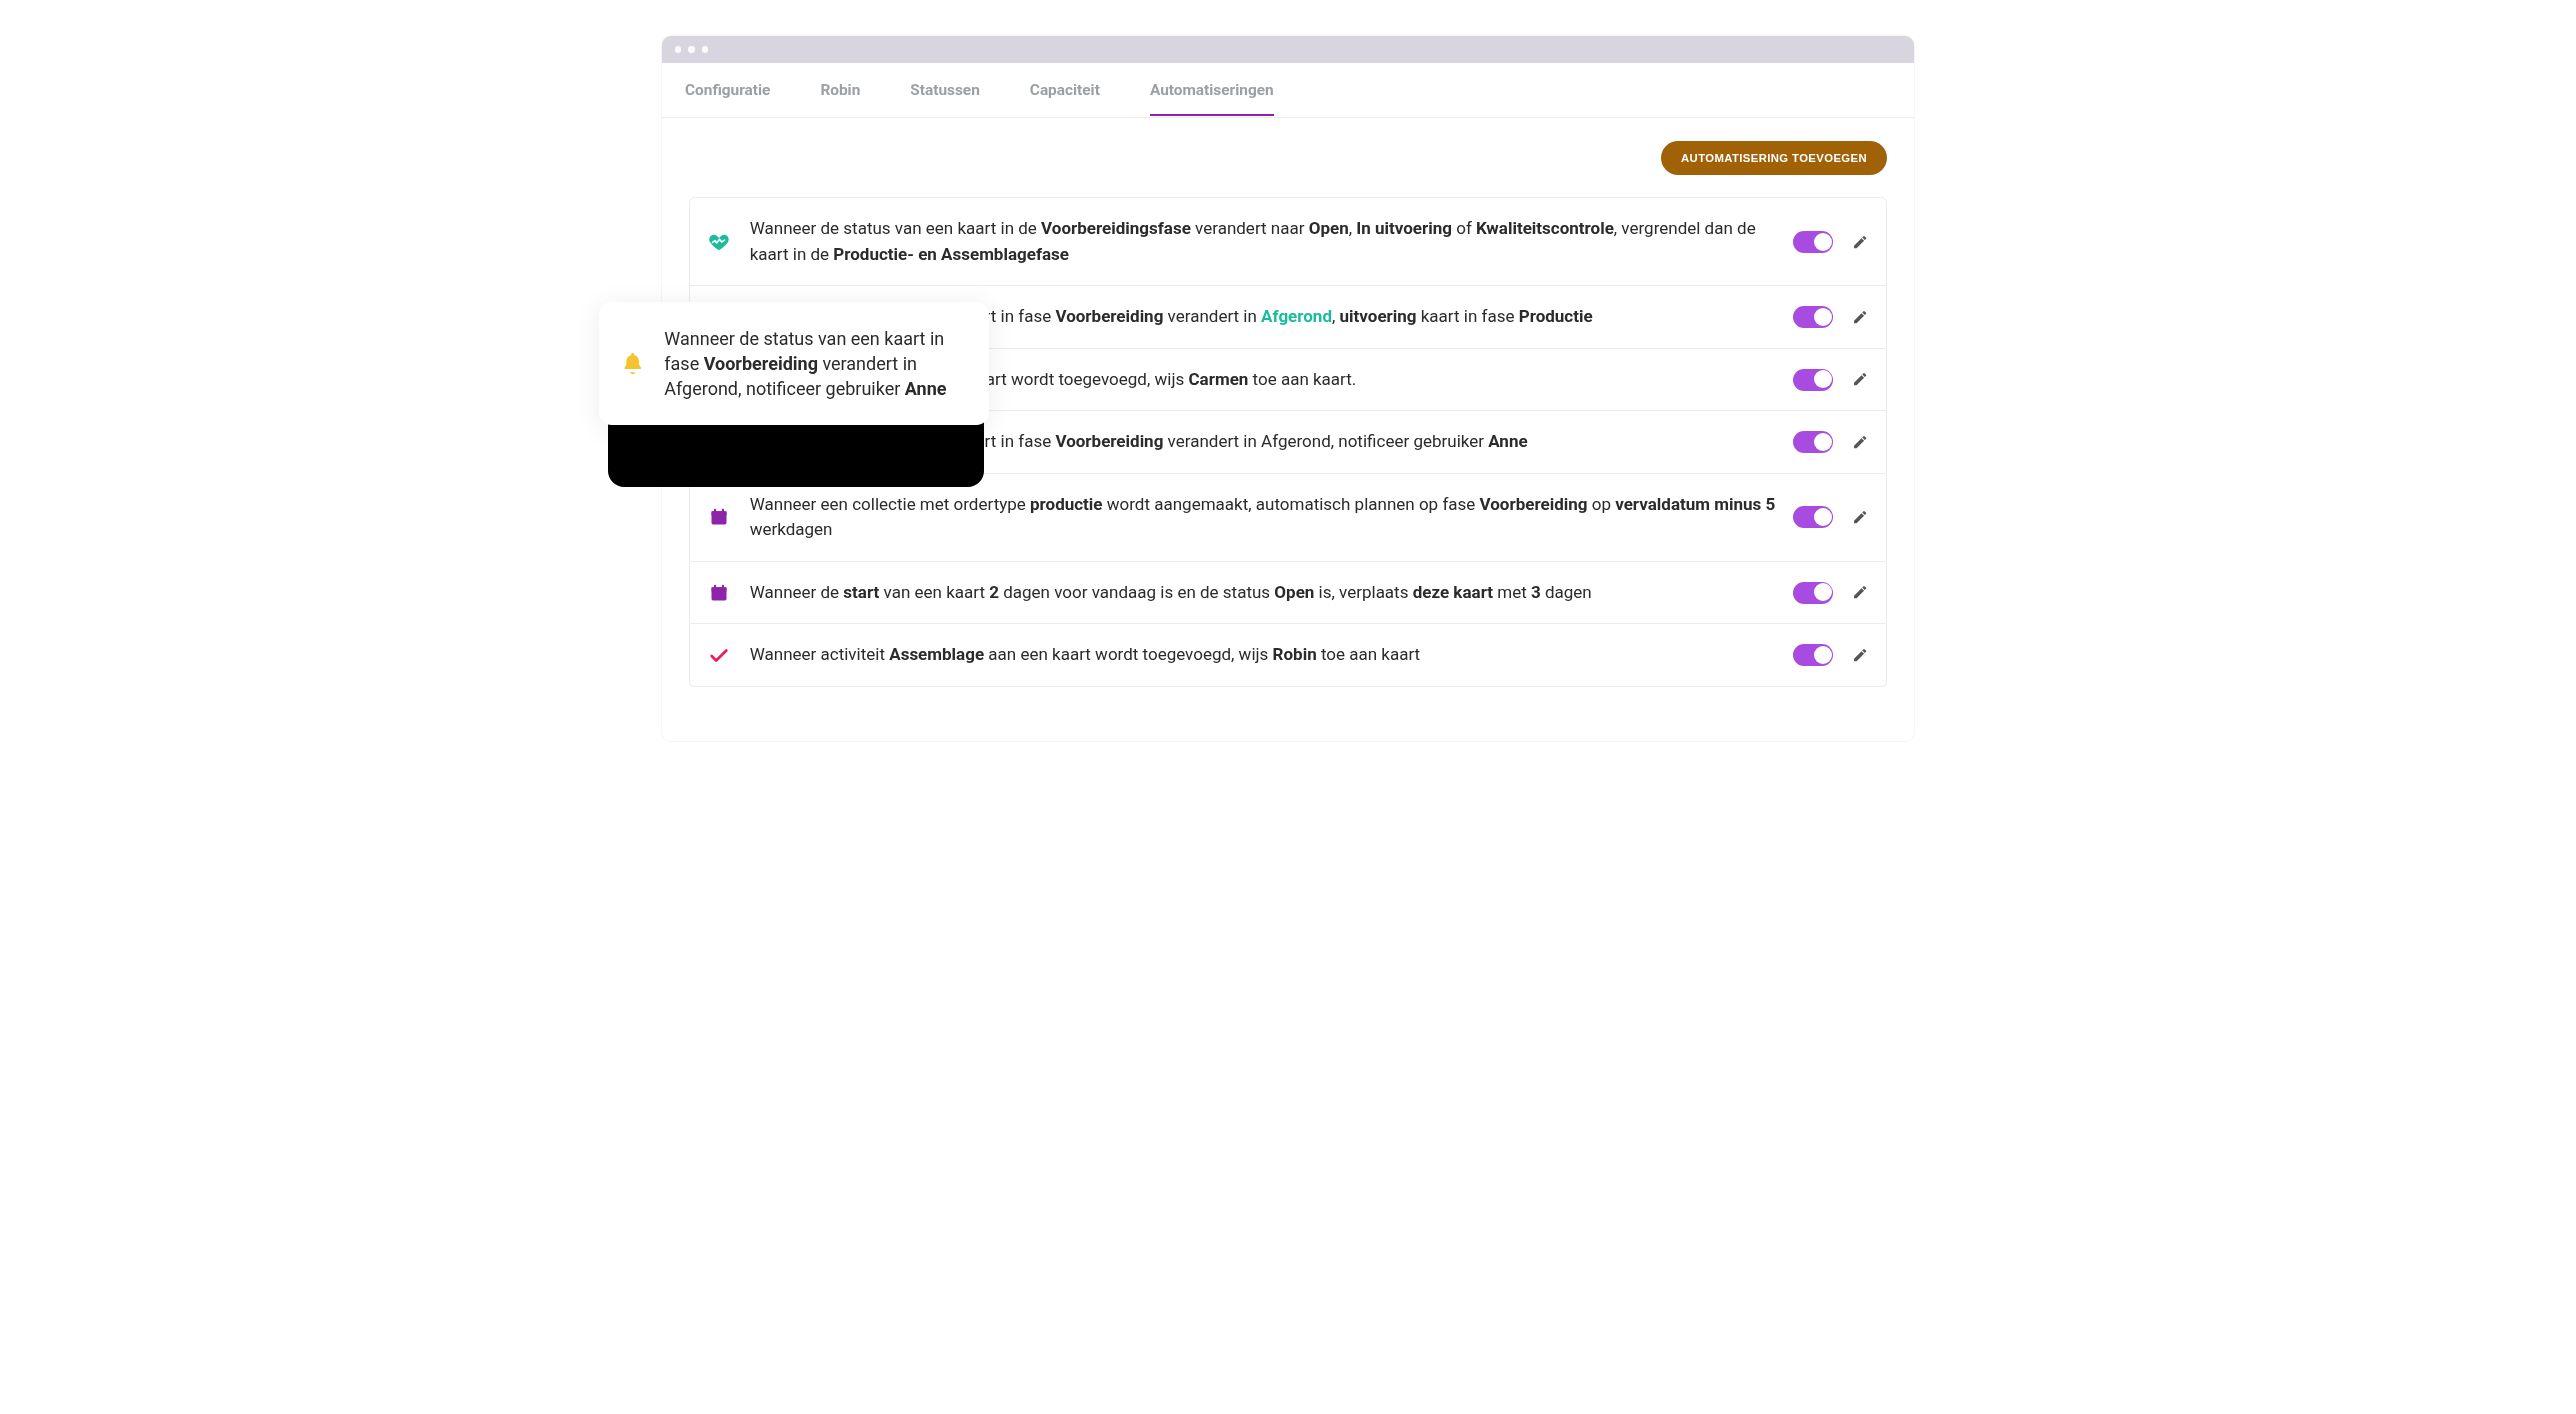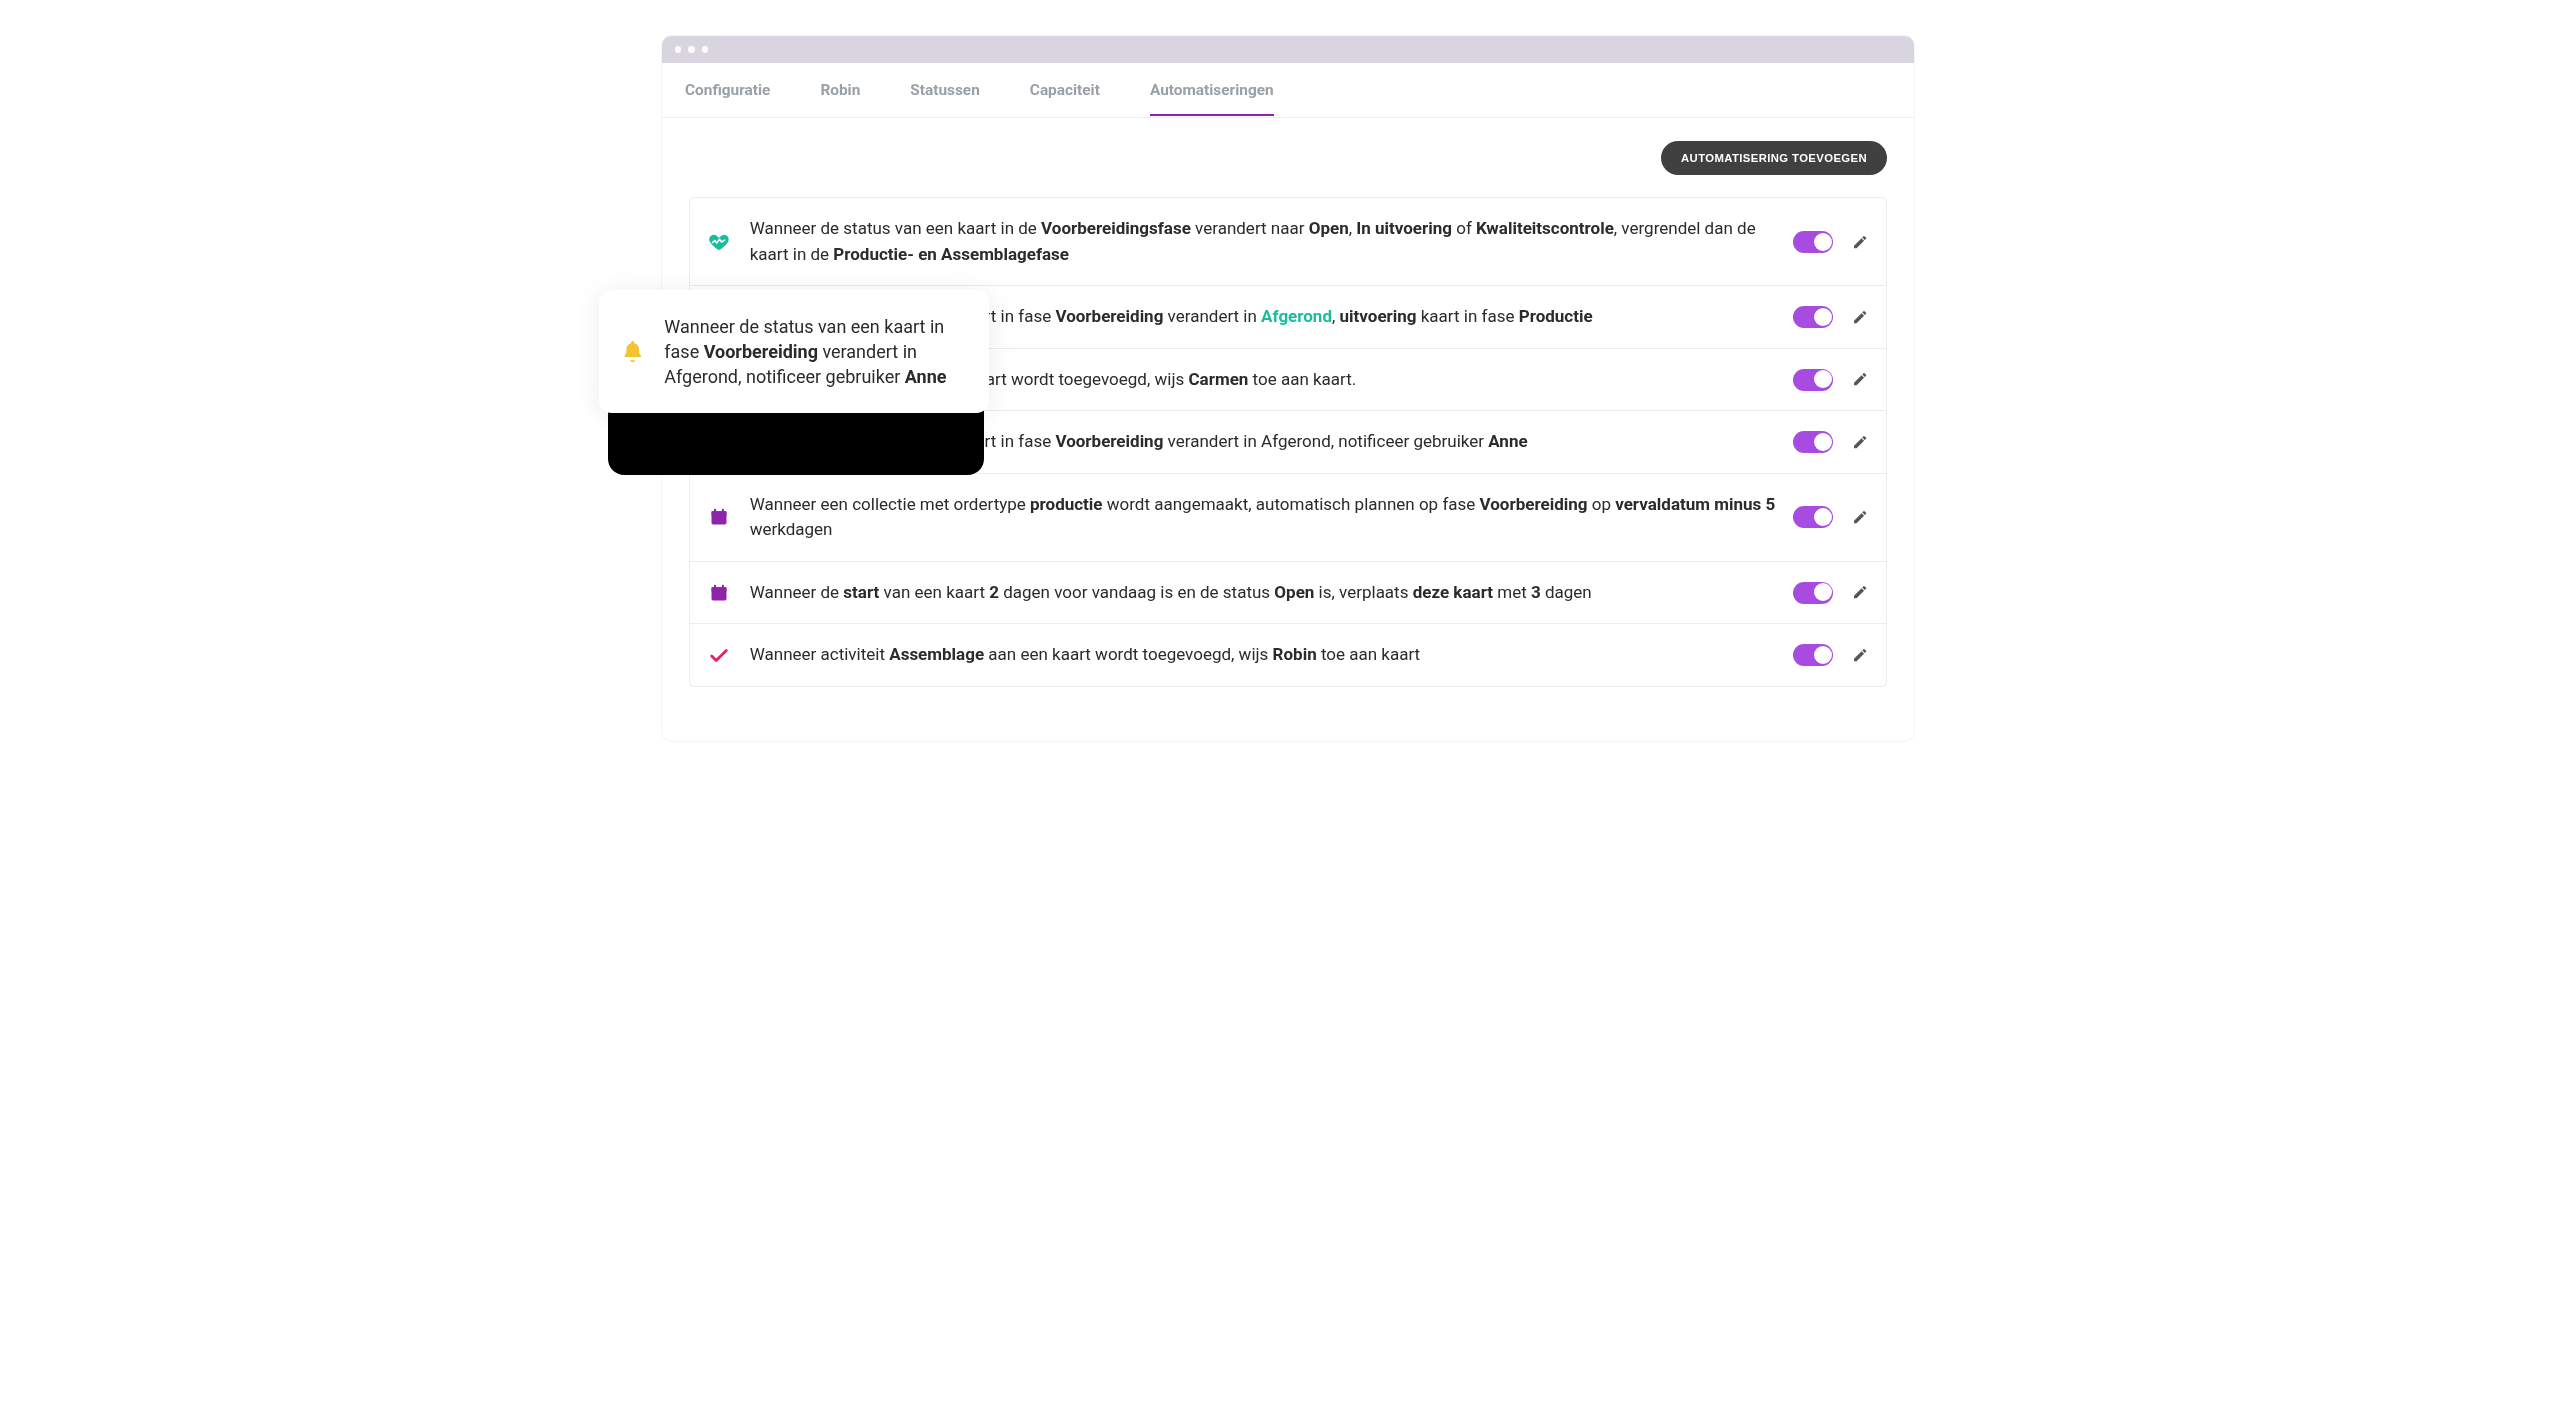--- a/index.html
+++ b/index.html
@@ -61,21 +61,21 @@
     }
     .content {
       padding: 23px 27px 54px 27px;
     }
     .actions {
       display: flex;
       justify-content: flex-end;
       margin-bottom: 22px;
     }
     .btn-add {
-      background: #404040;
+      background: #a16207;
       color: #fff;
       border: none;
       border-radius: 20px;
       padding: 11px 20px;
       font-size: 11.3px;
       font-weight: 700;
       letter-spacing: 0.4px;
       cursor: pointer;
     }
     .rule {
@@ -133,21 +133,21 @@
     .edit-btn {
       width: 20px; height: 20px;
       display: flex; align-items: center; justify-content: center;
       cursor: pointer;
       color: #555;
     }
     
     .popout-wrap {
       position: absolute;
       left: -63px;
-      top: 254px;
+      top: 266px;
       width: 390px;
       z-index: 10;
     }
     .popout-shadow {
       position: absolute;
       left: 9px; top: 12.7px;
       width: 376px; height: 172px;
       background: #000;
       border-radius: 16.3px;
       z-index: 0;

